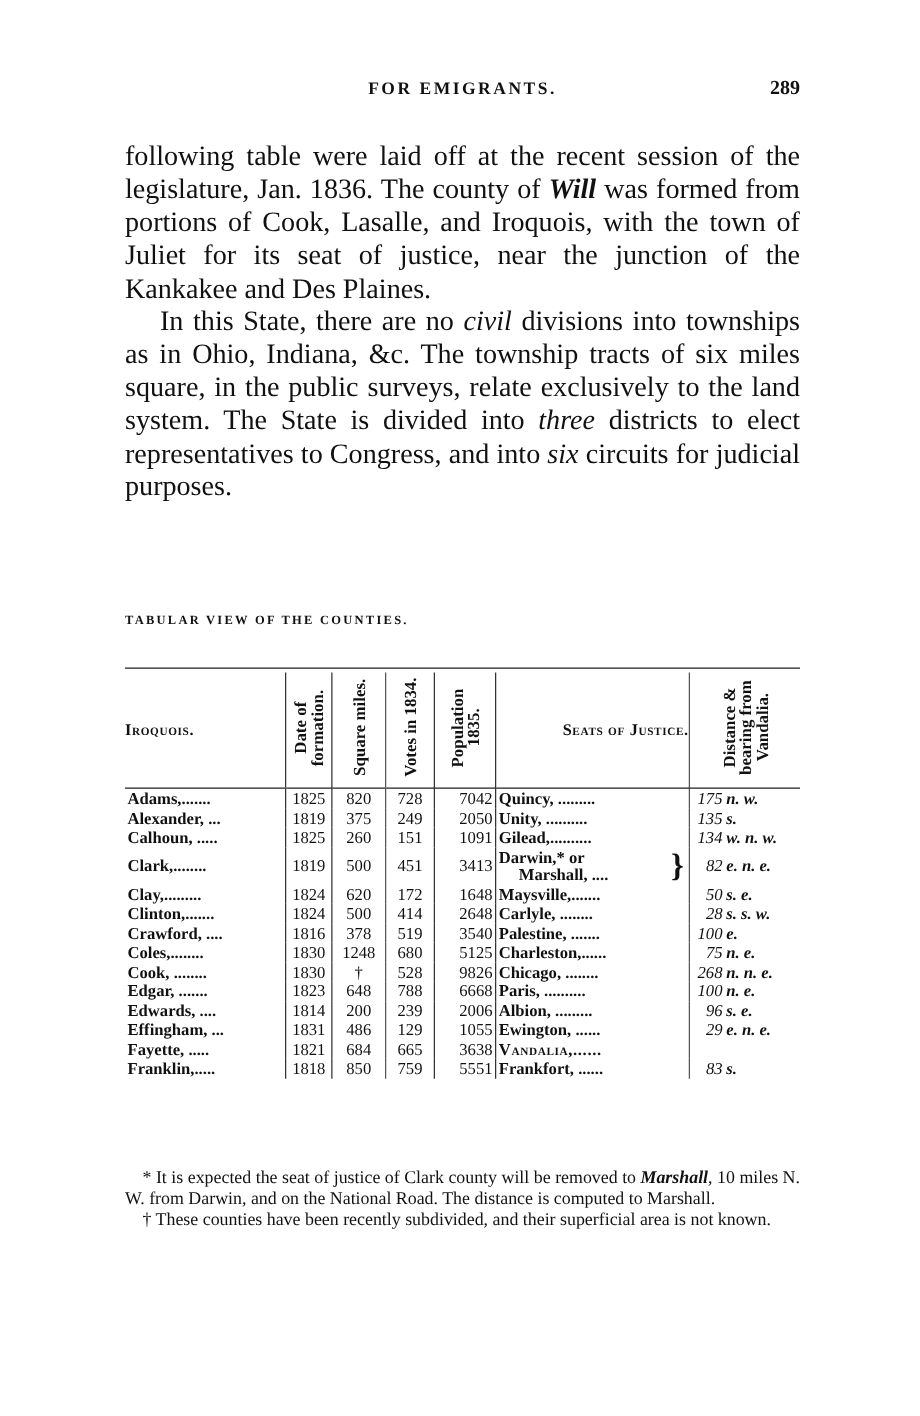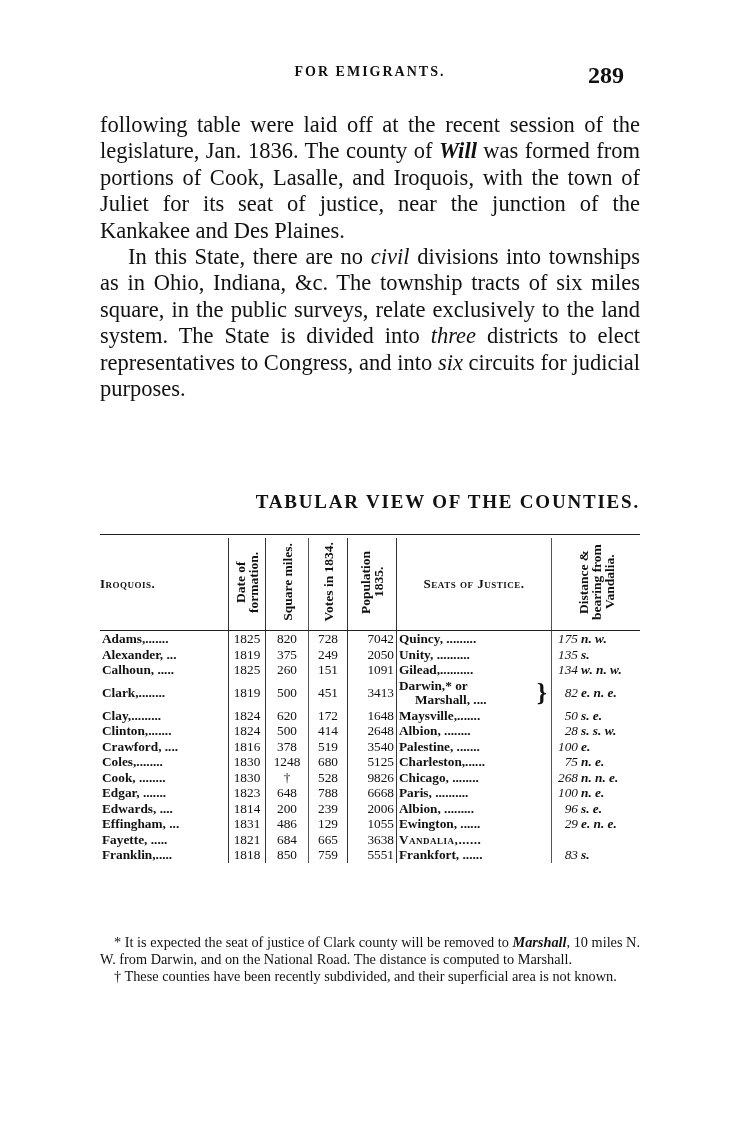--- a/index.html
+++ b/index.html
@@ -1,38 +1,38 @@
 <!DOCTYPE html>
 <html><head>
 <meta charset="utf-8">
 <style>
   html, body { margin: 0; padding: 0; background: #ffffff; }
   body { width: 736px; height: 1133px; position: relative; overflow: hidden; font-family: "Liberation Serif", "DejaVu Serif", serif; color: #111; }
   .page { position: absolute; left: 100px; top: 0; width: 540px; }
   .running-head { position: absolute; top: 62px; left: 0; width: 540px; height: 22px; }
   .running-title { position: absolute; left: 0; right: 0; text-align: center; font-weight: bold; font-size: 14px; letter-spacing: 2px; top: 2px; }
-  .page-number { position: absolute; right: 16px; top: 0; font-weight: bold; font-size: 24px; }
+  .page-number { position: absolute; right: 0; top: 0; font-weight: bold; font-size: 16px; }
   .body-text { position: absolute; top: 112px; left: 0; width: 540px; font-size: 22.5px; line-height: 26.4px; text-align: justify; }
   .body-text p { margin: 0; }
   .body-text p + p { text-indent: 28px; }
-  .table-title { position: absolute; top: 491px; left: 0; width: 540px; text-align: right; font-weight: bold; font-size: 19px; letter-spacing: 1.8px; }
+  .table-title { position: absolute; top: 491px; left: 0; width: 540px; text-align: left; font-weight: bold; font-size: 10px; letter-spacing: 1.8px; }
   .rule-top { position: absolute; top: 534px; left: 0; width: 540px; border-top: 1.5px solid #222; }
   table.counties { position: absolute; top: 538px; left: 0; width: 540px; border-collapse: collapse; font-size: 13.3px; }
   table.counties th { font-weight: bold; height: 88px; padding: 0; vertical-align: middle; border-bottom: 1.5px solid #222; }
   table.counties td { padding: 0 2px; height: 15.5px; line-height: 15.5px; white-space: nowrap; }
   .col-county { width: 124px; text-align: left; }
   .col-date { width: 32px; text-align: center; border-left: 1px solid #333; border-right: 1px solid #333; }
   .col-sq { width: 38px; text-align: center; }
   .col-votes { width: 34px; text-align: center; border-left: 1px solid #555; border-right: 1px solid #333; }
   .col-pop { width: 44px; text-align: right; border-right: 1px solid #333; }
   .col-seat { width: 150px; text-align: left; border-right: 1px solid #555; }
   .col-dist { text-align: left; }
   .vhead { writing-mode: vertical-rl; transform: rotate(180deg); font-size: 13.5px; line-height: 13px; display: inline-block; text-align: center; }
   .smallcaps { font-variant: small-caps; letter-spacing: 0.5px; }
-  th.seat-head { text-align: center; padding-left: 2px; font-size: 13px; }
+  th.seat-head { text-align: right; padding-left: 2px; font-size: 13px; }
   th.county-head { font-size: 13px; }
   .bearing { font-style: italic; font-weight: bold; }
   td.county-name, td.seat-name { font-weight: bold; }
   .dist-num { display: inline-block; width: 24px; text-align: right; margin-right: 3px; font-style: italic; }
   .brace { font-size: 26px; line-height: 10px; float: right; margin-right: 2px; }
   .footnotes { position: absolute; top: 934px; left: 0; width: 540px; font-size: 14.3px; line-height: 16.8px; text-align: justify; }
   .footnotes p { margin: 0; }
   .footnotes .fn-indent { text-indent: 14px; }
 </style>
 </head>
@@ -114,21 +114,21 @@
           <td class="col-pop">1648</td>
           <td class="col-seat seat-name">Maysville,.......</td>
           <td class="col-dist"><span class="dist-num">50</span><span class="bearing">s. e.</span></td>
         </tr>
         <tr>
           <td class="col-county county-name">Clinton,.......</td>
           <td class="col-date">1824</td>
           <td class="col-sq">500</td>
           <td class="col-votes">414</td>
           <td class="col-pop">2648</td>
-          <td class="col-seat seat-name">Albion, ........</td>
+          <td class="col-seat seat-name">Carlyle, ........</td>
           <td class="col-dist"><span class="dist-num">28</span><span class="bearing">s. s. w.</span></td>
         </tr>
         <tr>
           <td class="col-county county-name">Crawford, ....</td>
           <td class="col-date">1816</td>
           <td class="col-sq">378</td>
           <td class="col-votes">519</td>
           <td class="col-pop">3540</td>
           <td class="col-seat seat-name">Palestine, .......</td>
           <td class="col-dist"><span class="dist-num">100</span><span class="bearing">e.</span></td>

